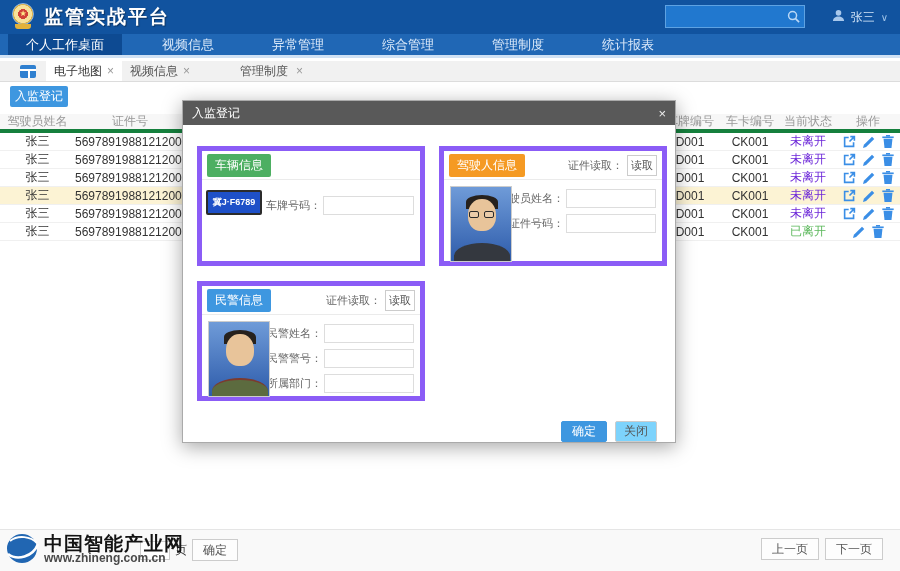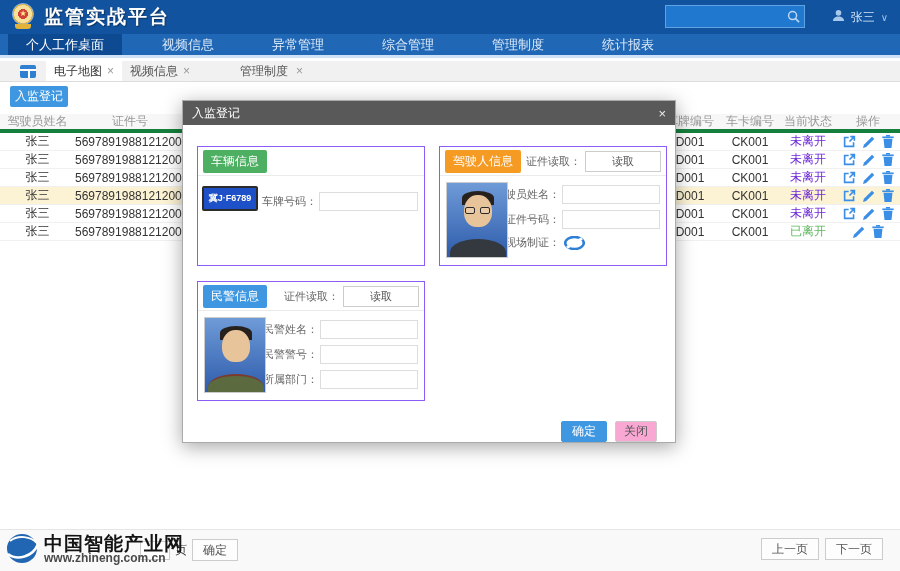--- a/index.html
+++ b/index.html
@@ -55,31 +55,31 @@
   .c-status { width:56px; }
   .c-ops { width:64px; display:flex; justify-content:center; gap:7px; align-items:center; }
   .st-orange { color:#6d28d9; }
   .st-green { color:#5cb85c; }
   .op { cursor:pointer; display:inline-flex; }
 
   
   .modal { position:absolute; left:182px; top:100px; width:494px; height:343px; background:#fff; border:1px solid #aaa; box-shadow:0 4px 18px rgba(0,0,0,.35); z-index:10; }
   .m-title { height:24px; background:#595959; color:#fff; display:flex; align-items:center; justify-content:space-between; padding:0 9px; font-size:12px; }
   .m-close { cursor:pointer; font-size:13px; color:#eee; }
-  .m-box { position:absolute; width:228px; height:120px; border:1px solid #8b5cf6; background:#fff; }
+  .m-box { position:absolute; width:228px; height:120px; border:5px solid #8b5cf6; background:#fff; }
   #box-vehicle { left:14px; top:45px; }
   #box-driver { left:256px; top:45px; }
   #box-police { left:14px; top:180px; }
   .m-box-head { height:29px; border-bottom:1px solid #ebebeb; display:flex; align-items:center; justify-content:space-between; padding:0 5px; }
   .chip { color:#fff; font-size:12px; padding:3px 8px; border-radius:2px; flex:none; cursor:default; }
   .chip-green { background:#4daf62; }
   .chip-orange { background:#f59a23; }
   .chip-blue { background:#3e97e0; }
   .read-row { display:flex; align-items:center; gap:4px; font-size:11px; color:#666; }
-  .read-btn { border:1px solid #ccc; background:#fff; color:#555; font-size:11px; padding:2px 26px; cursor:pointer; font-family:inherit; }
+  .read-btn { border:1px solid #ccc; background:#fff; color:#555; font-size:11px; padding:2px 3px; cursor:pointer; font-family:inherit; }
   .m-lbl { font-size:11px; color:#666; white-space:nowrap; }
   .fld { height:19px; border:1px solid #ddd; background:#fff; outline:none; font-size:11px; padding:0 4px; font-family:inherit; }
 
   .veh-row { display:flex; align-items:center; margin:11px 6px 0 64px; }
   .veh-row .fld { flex:1; width:0; margin-left:2px; }
   .plate { position:absolute; left:4px; top:39px; width:56px; height:25px; background:#1e50c8; border:2px solid #2b2b2b; border-radius:2px; color:#fff; font-weight:bold; font-size:9px; display:flex; align-items:center; justify-content:center; letter-spacing:0; }
   .bind-ico { margin-left:4px; cursor:pointer; display:inline-flex; }
 
   .photo { position:absolute; left:6px; top:35px; width:62px; height:76px; overflow:hidden; background:linear-gradient(180deg,#6f9bd8,#2e5cab); border:1px solid #ccc; }
   .ph-head { position:absolute; left:17px; top:12px; width:28px; height:32px; border-radius:48% 48% 44% 44%; background:#e8c49a; }
@@ -90,21 +90,21 @@
   .ph-body.civ { background:#34383f; }
   .ph-body.uni { background:#5c6b3f; border-top:2px solid #7c3a2e; }
   .drv-rows { margin-left:48px; padding-top:3px; }
   .drv-row { display:flex; align-items:center; margin:6px 6px 0 0; }
   .drv-row .m-lbl { width:72px; text-align:right; flex:none; }
   .drv-row .fld { flex:1; width:0; margin-left:2px; }
   .cap-ico { margin-left:4px; cursor:pointer; display:inline-flex; }
 
   .m-btn { position:absolute; top:320px; height:21px; font-size:12px; border-radius:2px; cursor:pointer; font-family:inherit; }
   .m-ok { left:378px; width:46px; background:#3e97e0; border:1px solid #3e97e0; color:#fff; }
-  .m-cancel { left:432px; width:42px; background:#f9a8d4; border:1px solid #ccc; color:#555; }
+  .m-cancel { left:432px; width:42px; background:#7dd3fc; border:1px solid #ccc; color:#555; }
 
   
   .footer { position:absolute; left:0; top:529px; width:900px; height:42px; background:#f9f9f9; border-top:1px solid #e5e5e5; }
   .site-logo { position:absolute; left:6px; top:3px; display:flex; align-items:center; z-index:2; }
   .site-text { margin-left:4px; }
   .site-name { font-size:19px; font-weight:bold; color:#141414; letter-spacing:1px; line-height:19px; }
   .site-url { font-size:12px; font-weight:bold; color:#4a4a4a; line-height:12px; margin-top:-1px; }
   .pager-goto { position:absolute; left:140px; top:9px; display:flex; align-items:center; gap:5px; z-index:1; }
   .goto-input { width:30px; height:19px; border:1px solid #ccc; outline:none; font-size:11px; text-align:center; }
   .pg-btn { background:#fdfdfd; border:1px solid #ccc; color:#555; font-size:12px; height:22px; padding:0 10px; cursor:pointer; font-family:inherit; }
@@ -383,29 +383,20 @@
     </div>
     <div class="drv-rows">
       <div class="drv-row">
         <span class="m-lbl">驾驶员姓名：</span>
         <input class="fld" style="">
       </div>
       <div class="drv-row">
         <span class="m-lbl">证件号码：</span>
         <input class="fld" style="">
       </div>
-      <div class="drv-row">
-        <span class="m-lbl">现场制证：</span>
-        <span class="cap-ico">
-          <svg width="21" height="14" viewBox="0 0 21 14">
-              <ellipse cx="10.5" cy="7" rx="9.3" ry="6" fill="none" stroke="#2e7fd6" stroke-width="2.6"></ellipse>
-              <path d="M3 11.5L18 2.5" stroke="#fff" stroke-width="3"></path>
-            </svg>
-        </span>
-      </div>
     </div>
   </div>
 
   <div class="m-box" id="box-police">
     <div class="m-box-head">
       <span class="chip chip-blue">民警信息</span>
       <span class="read-row">
         <span>证件读取：</span>
         <button class="read-btn">读取</button>
       </span>

